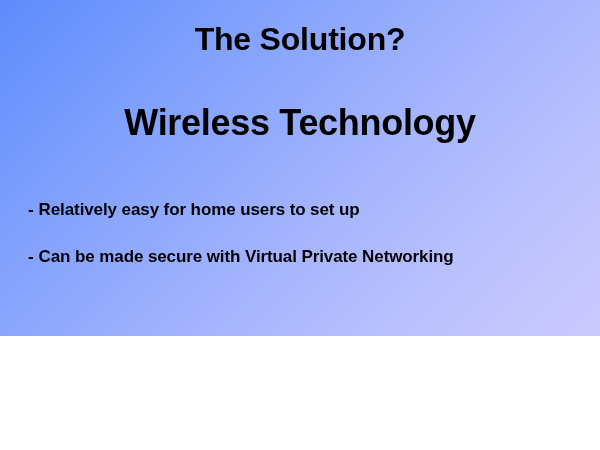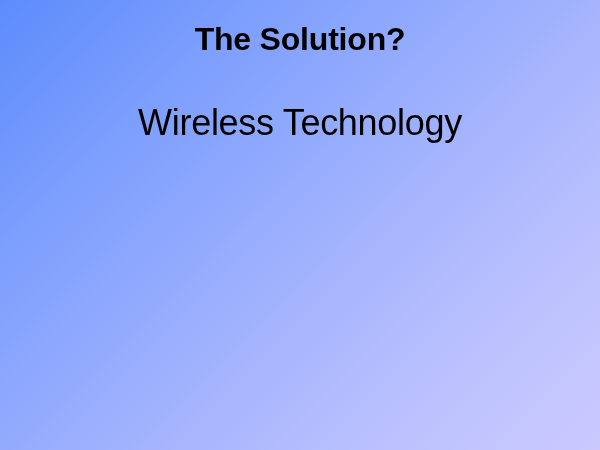--- a/index.html
+++ b/index.html
@@ -8,21 +8,21 @@
   }
   body {
     width: 600px;
     height: 450px;
     overflow: hidden;
     font-family: "Liberation Sans", sans-serif;
   }
   #slide {
     position: relative;
     width: 600px;
-    height: 450px;
+    height: 336px;
     box-sizing: border-box;
     background: linear-gradient(135deg,
                 #5C8CFC 0%,
                 #7A9DFD 22%,
                 #92AAFD 42%,
                 #A8B6FD 60%,
                 #BCC2FE 80%,
                 #CBC9FE 100%);
     color: #000000;
     overflow: hidden;
@@ -44,21 +44,21 @@
   }
   #subtitle-block {
     position: absolute;
     top: 103px;
     left: 0;
     width: 600px;
     text-align: center;
   }
   #slide-subtitle {
     font-size: 36px;
-    font-weight: normal;
+    font-weight: bold;
     line-height: 1.1;
     letter-spacing: -0.3px;
     color: #000;
     white-space: nowrap;
     text-align: center;
   }
   #bullet-list {
     position: absolute;
     top: 199px;
     left: 28px;
@@ -91,15 +91,21 @@
 
   <div id="title-block">
     <div id="slide-title">The Solution?</div>
   </div>
 
   <div id="subtitle-block">
     <div id="slide-subtitle">Wireless Technology</div>
   </div>
 
   <ul id="bullet-list">
+    <li class="bullet-item">
+      <span class="bullet-marker">-</span><span class="bullet-text">Relatively easy for home users to set up</span>
+    </li>
+    <li class="bullet-item">
+      <span class="bullet-marker">-</span><span class="bullet-text">Can be made secure with Virtual Private Networking</span>
+    </li>
   </ul>
 
 </div>
 
 </body></html>

